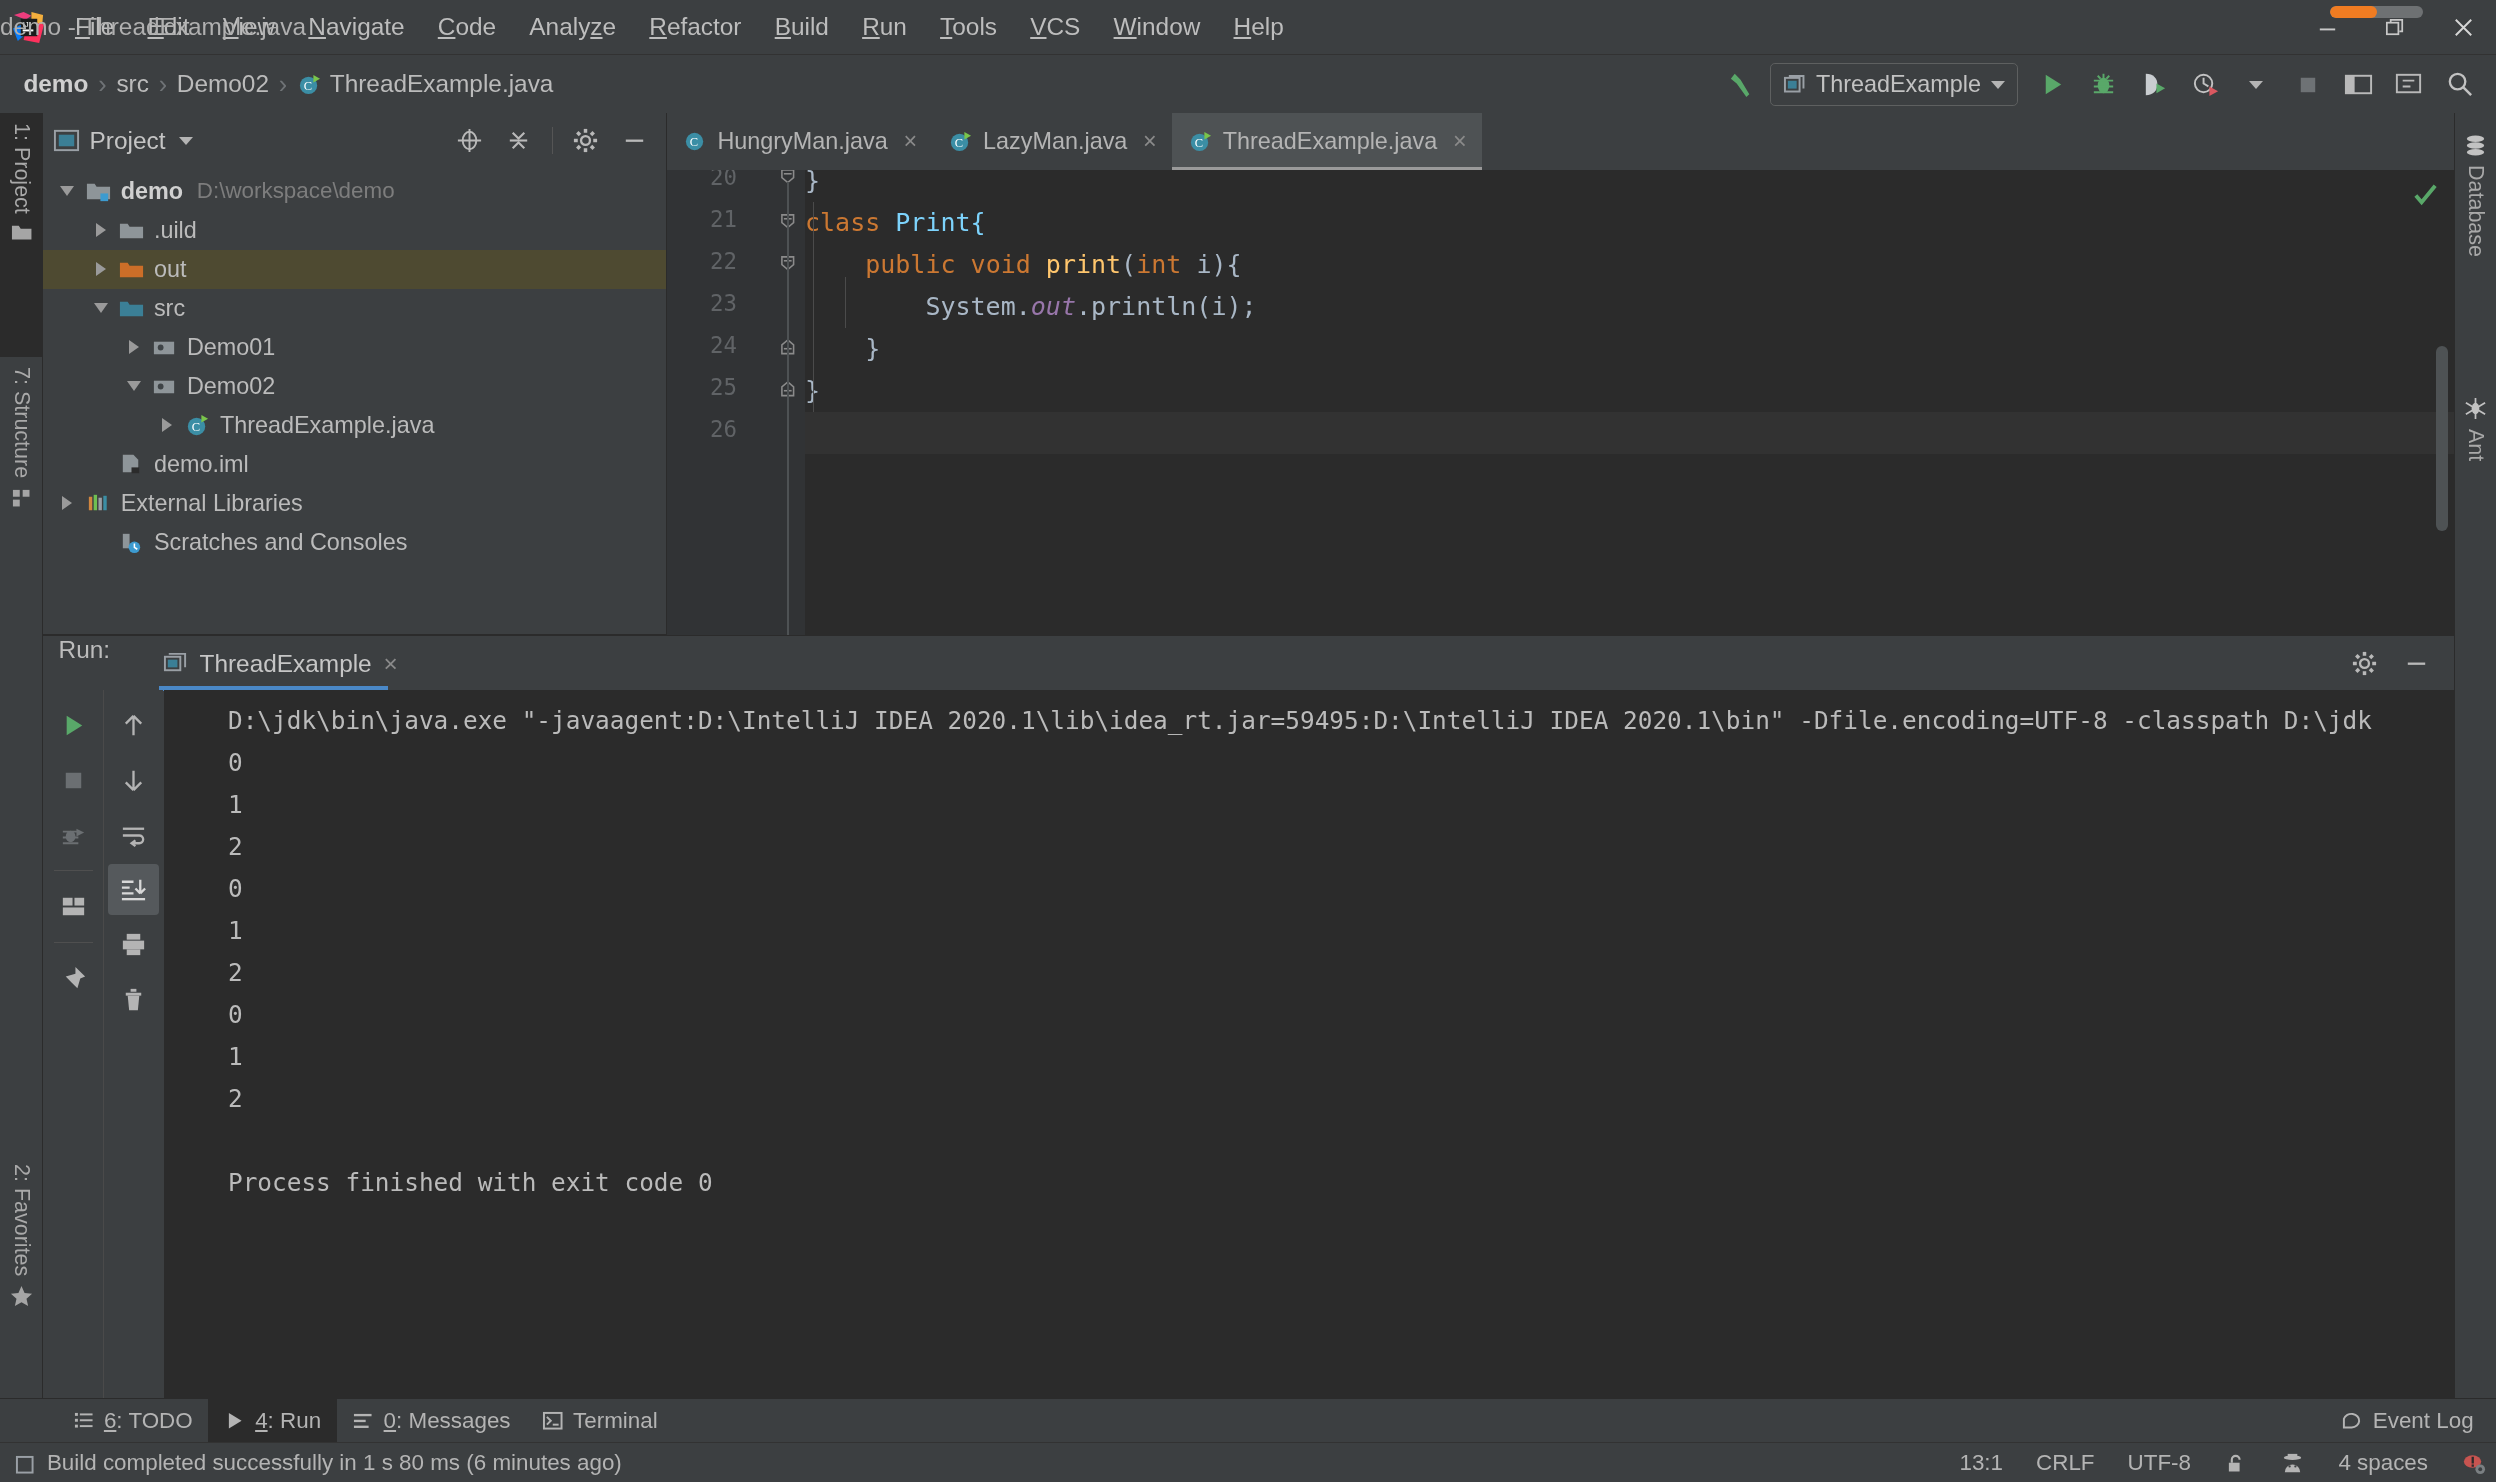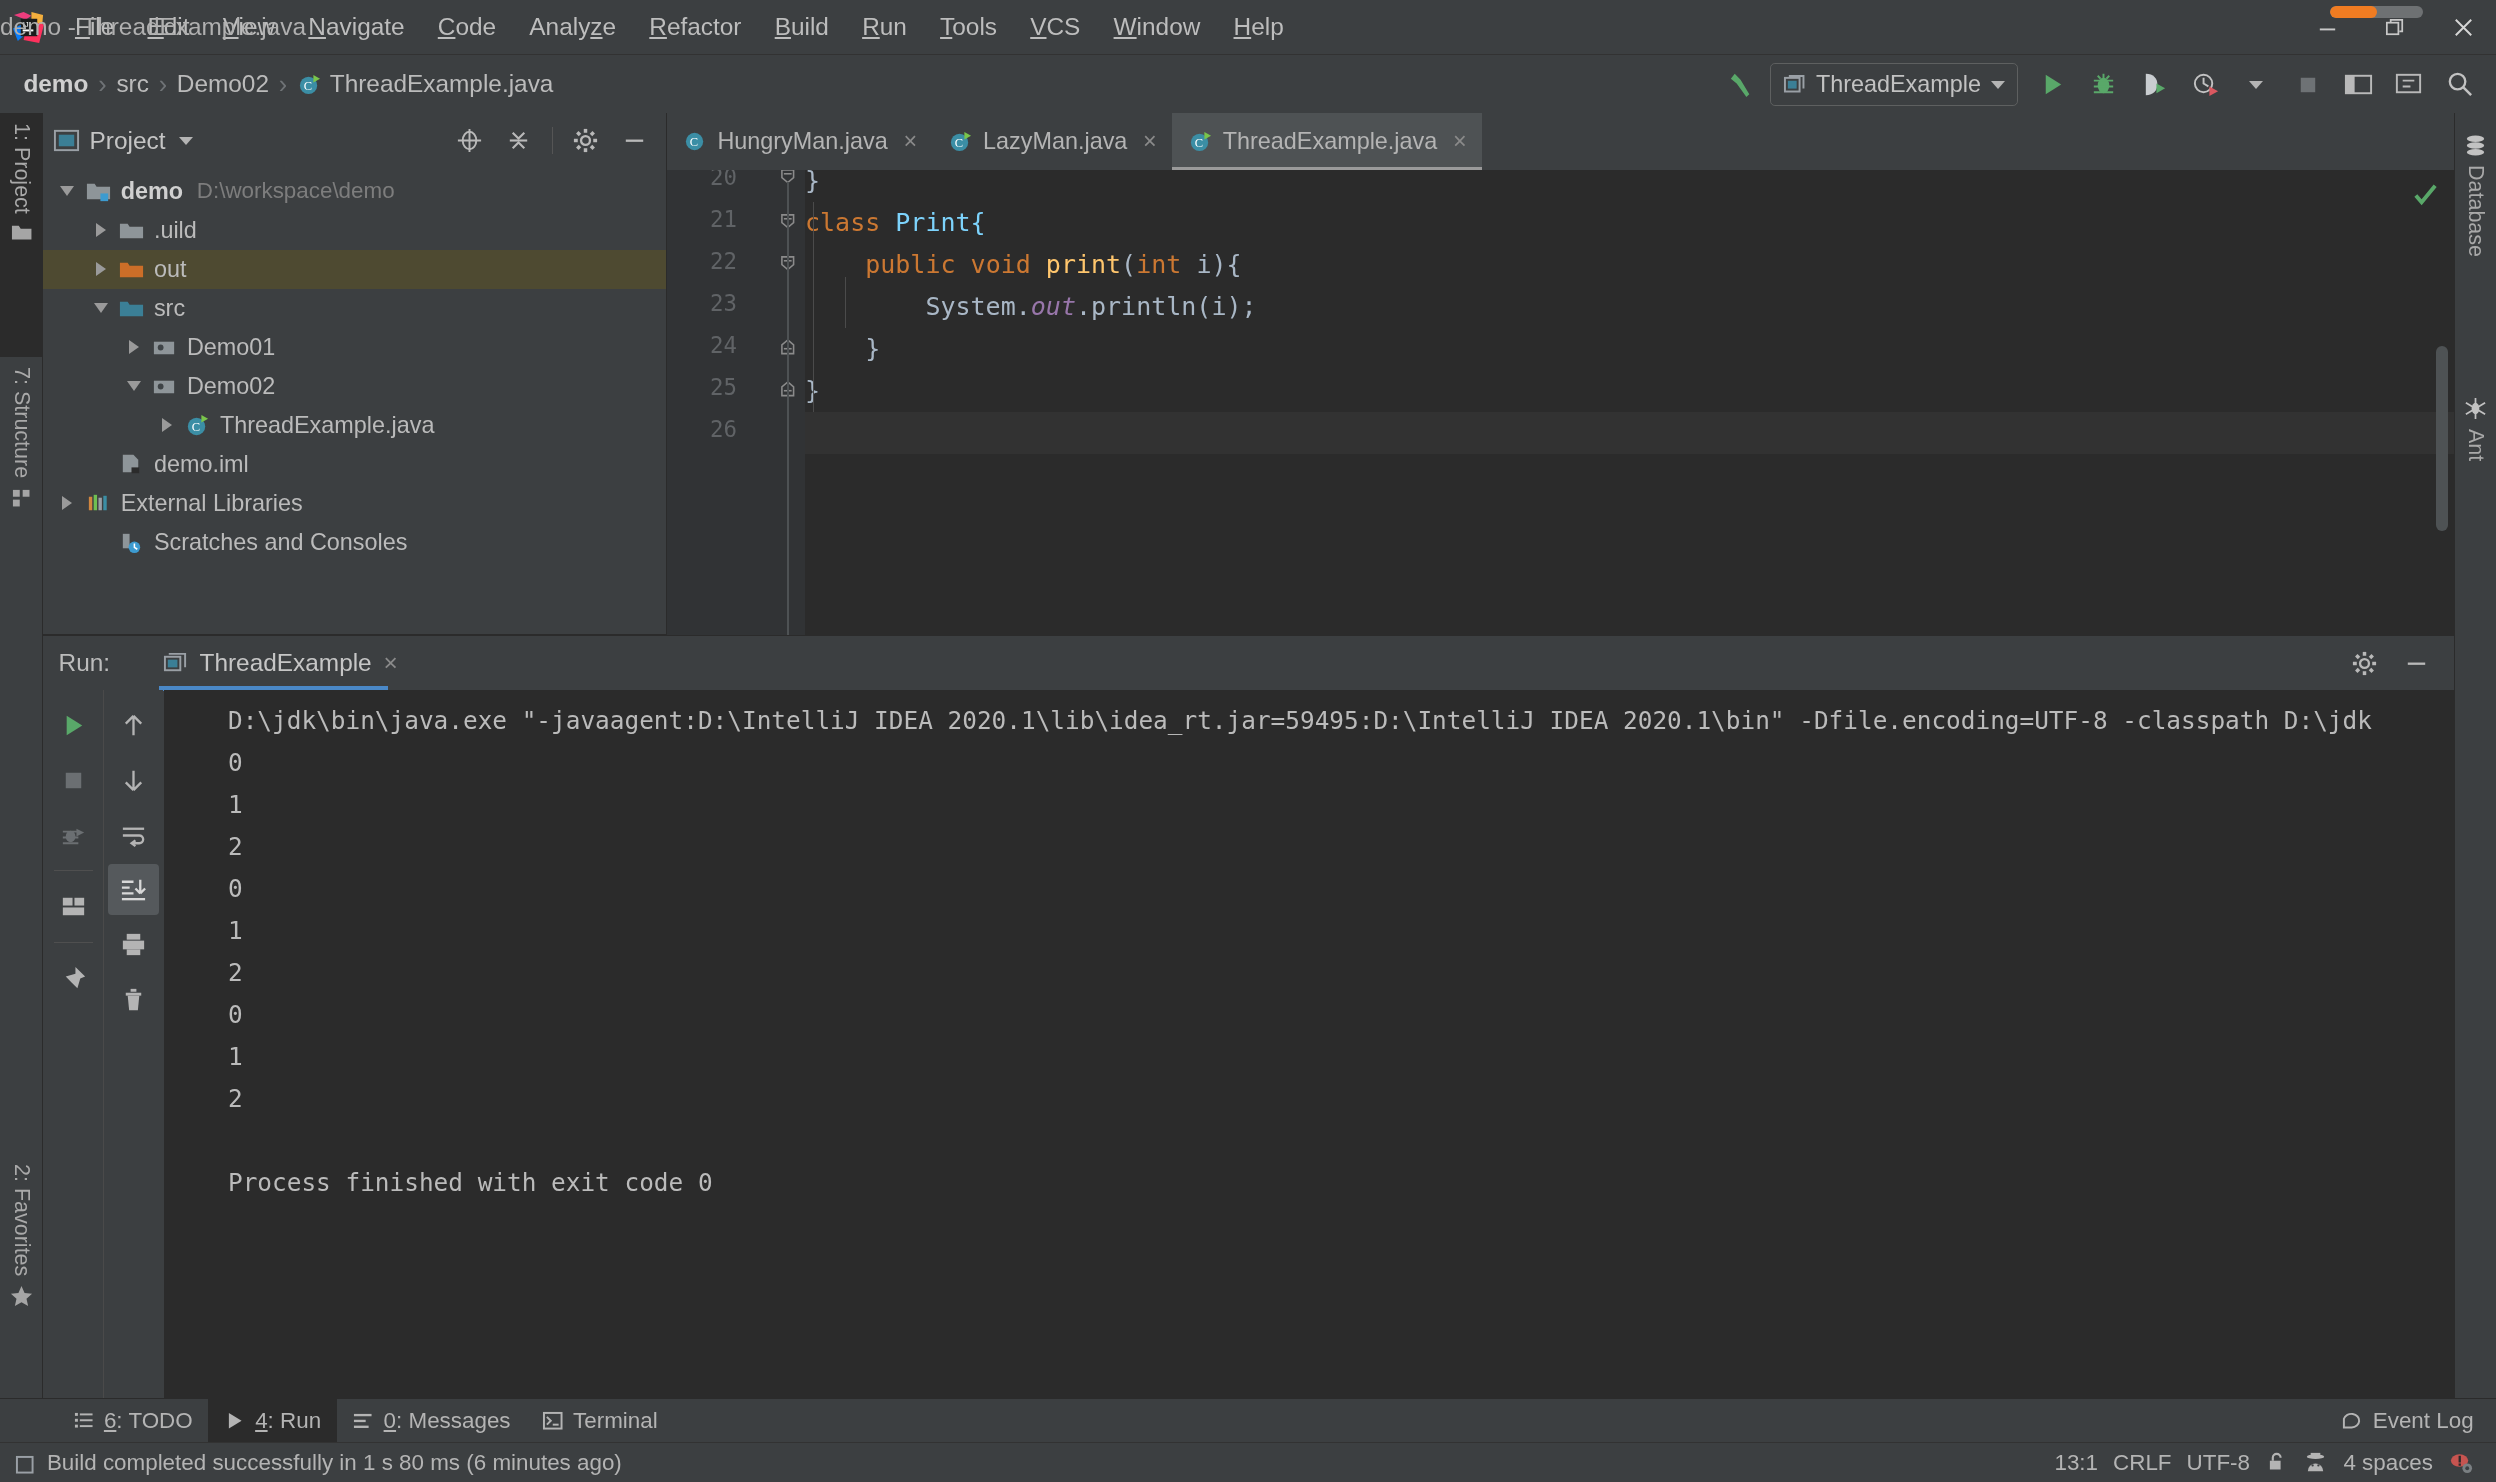--- a/index.html
+++ b/index.html
@@ -132,21 +132,21 @@
     font-size: 21.5px; color: #a9a9a9; padding: 9.8px 0;
     display: flex; align-items: center; gap: 7.8px;
   }
 
   
   .runpanel {
     position: absolute; left: 43px; right: 43px; top: 635px; bottom: 55px;
     background: #3c3f41;
   }
   .runhead {
-    height: 55px; display: flex; align-items: center;
+    height: 55px; display: flex; 
     border-top: 1px solid #2b2b2b; background: #3c3f41;
   }
   .runhead .rlabel { font-size: 24.4px; color: #bcbcbc; margin-left: 15.6px; margin-right: 39px; }
   .runtab {
     height: 55px; display: flex; align-items: center; gap: 11.7px; padding: 0 13.7px;
     font-size: 24.4px; color: #c6c6c6; position: relative;
   }
   .runtab::after { content: ""; position: absolute; left: 9.8px; right: 23.4px; bottom: 0; height: 4.9px; background: #4a88c7; }
   .runhead-actions { margin-left: auto; display: flex; align-items: center; gap: 9.8px; padding-right: 15.6px; }
 
@@ -175,21 +175,21 @@
   .btab.sel { background: #2b2b2b; }
   .btab u { text-decoration: underline; }
   .evlog { margin-left: auto; display: flex; align-items: center; gap: 9.8px; padding-right: 23.4px; font-size: 22.4px; color: #b4b4b4; }
 
   .statusbar {
     position: absolute; left: 0; right: 0; bottom: 0; height: 40px;
     background: #3c3f41; display: flex; align-items: center;
     border-top: 1px solid #323232; font-size: 22.4px; color: #b4b4b4;
   }
   .status-msg { margin-left: 13.7px; display: flex; align-items: flex-end; gap: 11.7px; }
-  .status-right { margin-left: auto; display: flex; align-items: flex-start; gap: 15px; padding-right: 24px; }
+  .status-right { margin-left: auto; display: flex; align-items: flex-end; gap: 33px; padding-right: 11px; }
 
   .ic { display: inline-flex; align-items: center; justify-content: center; }
 </style>
 </head>
 <body>
 
 <div class="app">
 
   <div class="titlebar">
     <div class="ij-logo">

